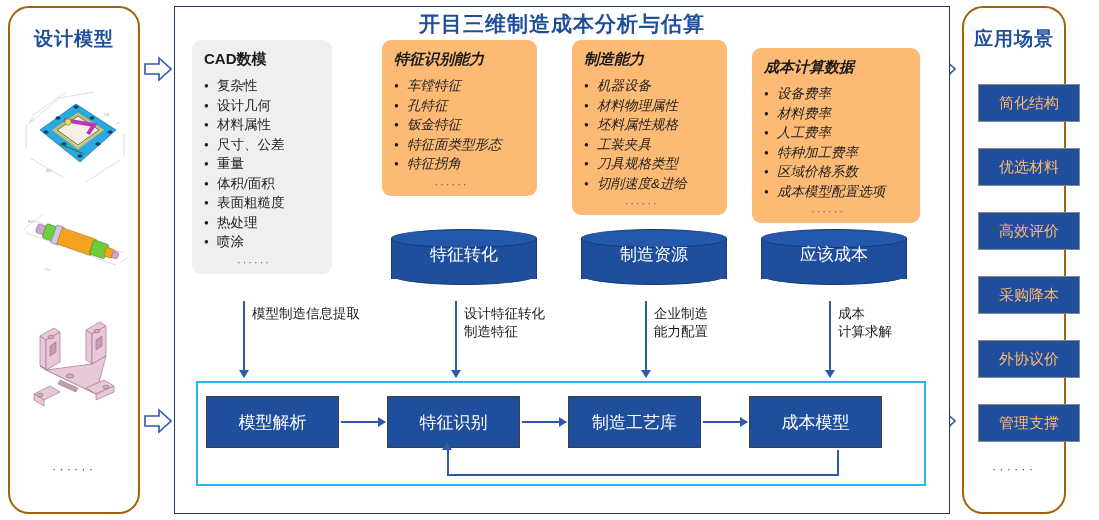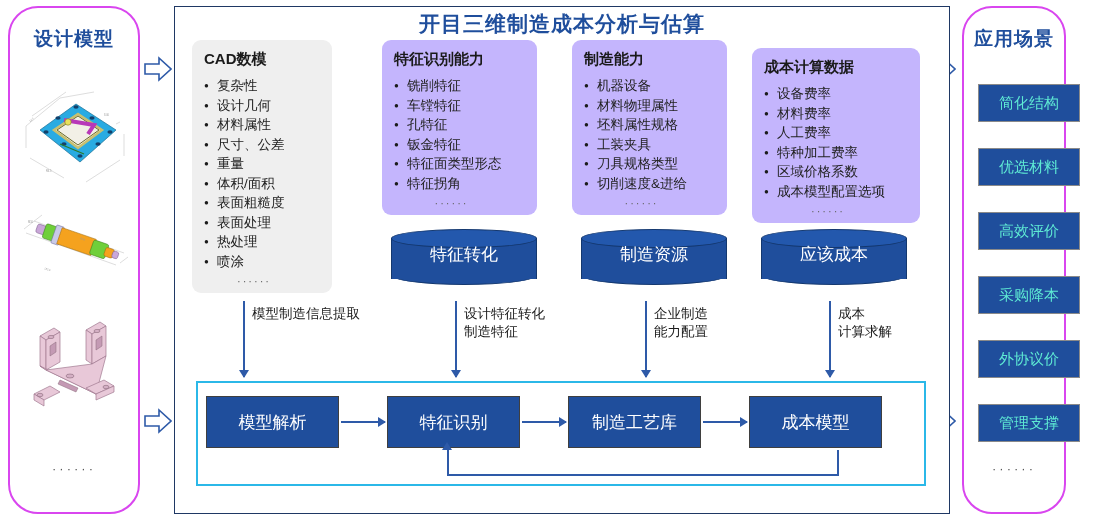--- a/index.html
+++ b/index.html
@@ -7,22 +7,22 @@
     width: 1099px; height: 520px;
     background: #ffffff;
     font-family: "Liberation Sans", "DejaVu Sans", sans-serif;
     overflow: hidden;
   }
   #root { position: relative; width: 1099px; height: 520px; }
 
   
   .side-panel {
     position: absolute;
-    border: 2px solid #d946ef;
-    border-radius: 30px;
+    border: 2px solid #a16207;
+    border-radius: 21px;
     background: #ffffff;
   }
   #left-panel  { left: 8px;  top: 6px; width: 132px; height: 508px; }
   #right-panel { left: 962px; top: 6px; width: 104px; height: 508px; }
 
   .panel-title {
     position: absolute; left: 0; right: 0;
     text-align: center;
     color: #1F4E9C;
     font-weight: bold;
@@ -65,21 +65,21 @@
   }
 
   
   .col { position: absolute; }
   .col-box {
     padding: 10px 10px 6px 12px;
     position: relative;
     border-radius: 9px;
   }
   .col-box.gray { background: #EFEFEF; }
-  .col-box.blue { background: #c4b5fd; }
+  .col-box.blue { background: #fdba74; font-style: italic; }
   .col-head {
     font-weight: bold;
     font-size: 15px;
     color: #1a1a1a;
     margin-bottom: 7px;
   }
   .col-list { list-style: none; }
   .col-list li {
     font-size: 13.5px;
     color: #222;
@@ -220,21 +220,21 @@
   
   .block-arrow { position: absolute; }
 
   
   .scenario-box {
     position: absolute;
     left: 14px;
     width: 102px; height: 38px;
     background: #1F4E9C;
     border: 1px solid #8a8a8a;
-    color: #5eead4;
+    color: #fdba74;
     font-size: 15px;
     display: flex;
     align-items: center;
     justify-content: center;
   }
 </style>
 </head>
 <body>
 
 <div id="root">
@@ -361,33 +361,31 @@
     <div class="col-box gray">
       <div class="col-head">CAD数模</div>
       <ul class="col-list">
         <li>复杂性</li>
         <li>设计几何</li>
         <li>材料属性</li>
         <li>尺寸、公差</li>
         <li>重量</li>
         <li>体积/面积</li>
         <li>表面粗糙度</li>
-        <li>表面处理</li>
         <li>热处理</li>
         <li>喷涂</li>
       </ul>
       <div class="col-dots">······</div>
     </div>
   </div>
 
   <div class="col" style="left:382px; top:40px; width:155px;">
     <div class="col-box blue">
       <div class="col-head">特征识别能力</div>
       <ul class="col-list">
-        <li>铣削特征</li>
         <li>车镗特征</li>
         <li>孔特征</li>
         <li>钣金特征</li>
         <li>特征面类型形态</li>
         <li>特征拐角</li>
       </ul>
       <div class="col-dots">······</div>
     </div>
   </div>
 

